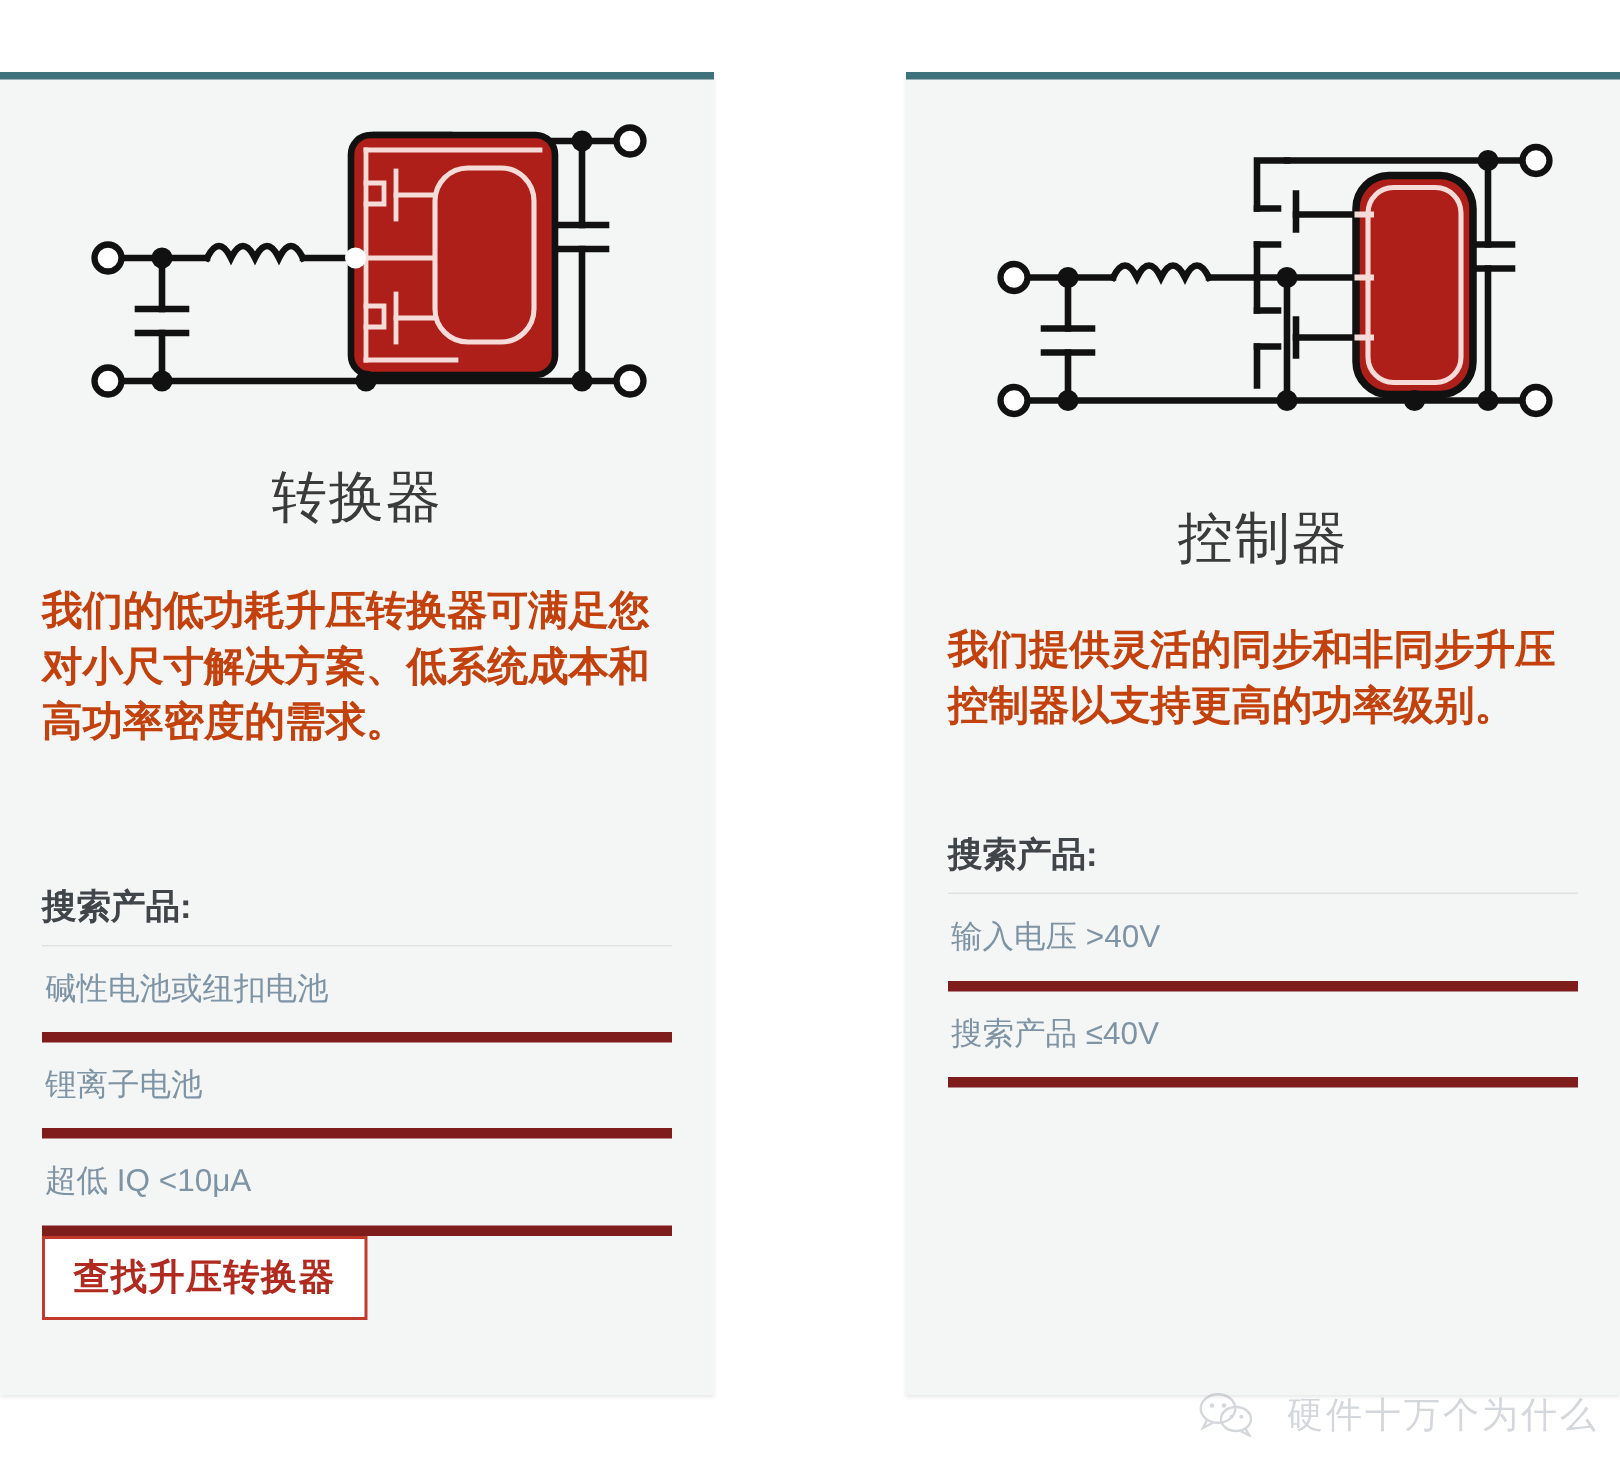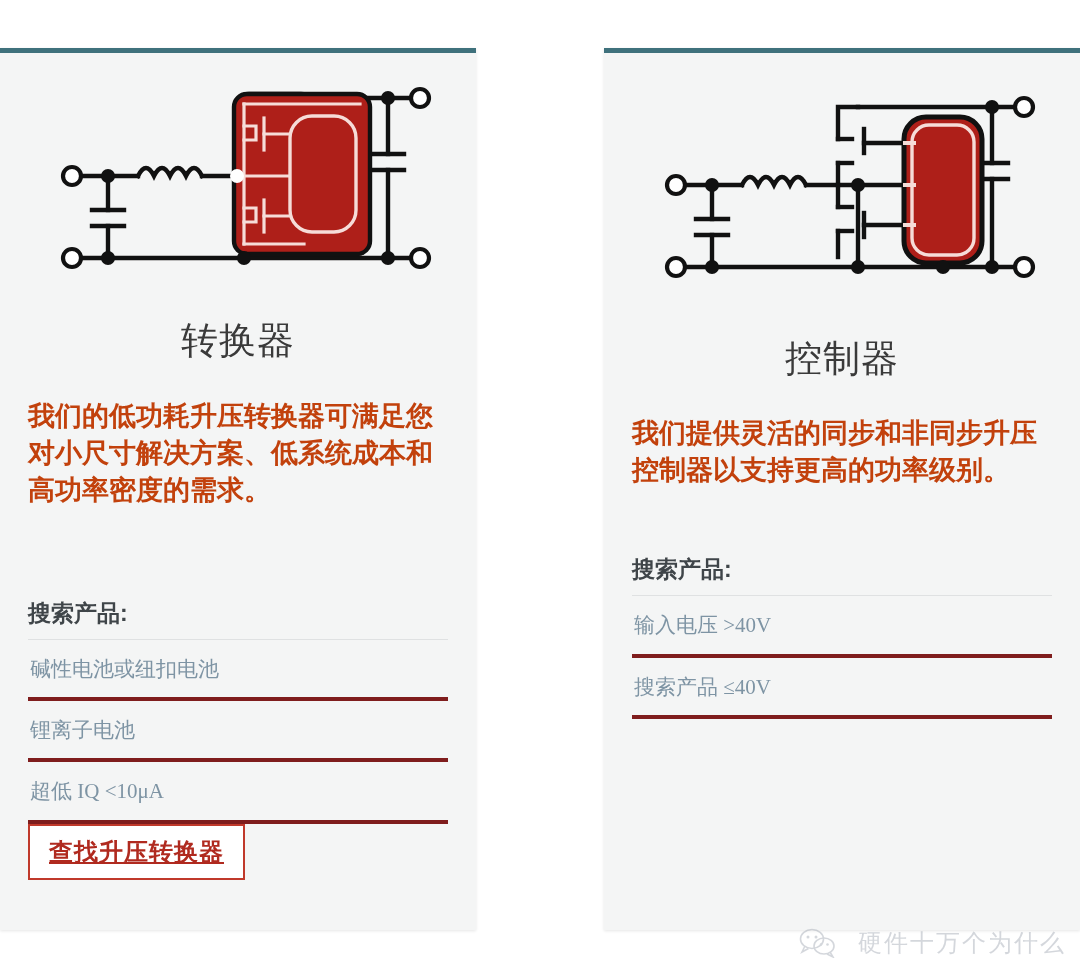--- a/index.html
+++ b/index.html
@@ -64,22 +64,21 @@
     color:#3f4549;
     margin-top:38px;
     margin-bottom:10px;
   }
   .card-left .search-heading{margin-top:62px;}
   .links{
     list-style:none;margin:0;padding:0;
     border-top:1px solid #dfe1e2;
   }
   .links li{
-    border-bottom:4px solid #7f1d1d;
-    font-family:Liberation Serif, serif;
+    border-bottom:7px solid #7f1d1d;
   }
   .links a{
     display:block;
     padding:16px 2px 15px 2px;
     font-size:21px;
     color:#7e94a4;
     text-decoration:none;
     line-height:1.25;
   }
   .btn-wrap{margin-top:auto;padding-bottom:52px;}
@@ -89,21 +88,20 @@
     border:2px solid #c0392b;
     background:#ffffff;
     color:#b02a1f;
     font-size:24px;
     font-weight:700;
     padding:13px 19px;
     letter-spacing:1px;
     cursor:pointer;
     line-height:1.1;
     font-family:"Liberation Sans","DejaVu Sans",sans-serif;
-    text-decoration:underline;
   }
   .watermark{
     position:absolute;
     right:14px;
     bottom:14px;
     display:flex;
     align-items:center;
     gap:21px;
     opacity:.42;
     pointer-events:none;

